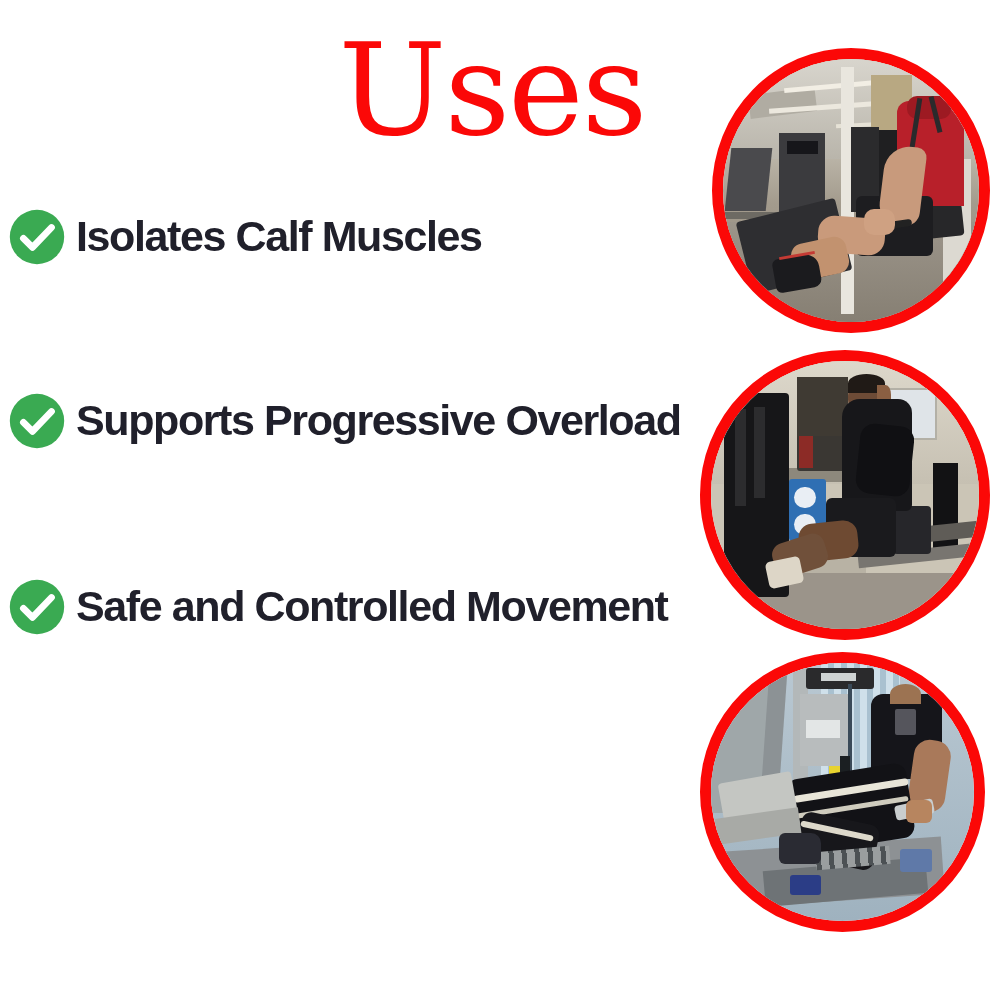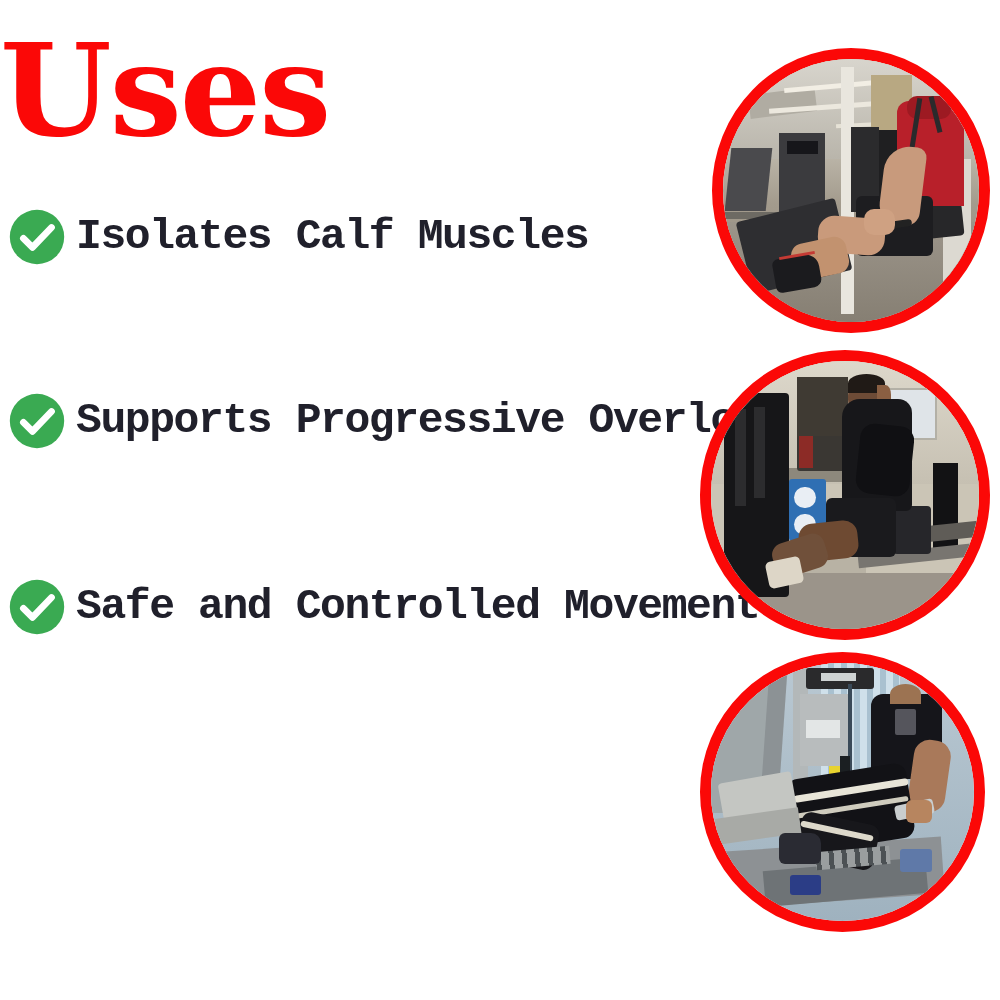--- a/index.html
+++ b/index.html
@@ -18,22 +18,23 @@
     background: #ffffff;
     overflow: hidden;
   }
 
   
   .title {
     position: absolute;
     left: 0;
     top: 26px;
     width: 984px;
+    text-align: center;
     font-family: "DejaVu Serif", "Liberation Serif", serif;
-    font-weight: bold;
+    font-weight: normal;
     font-size: 128px;
     line-height: 1;
     letter-spacing: -2px;
     color: #fb0807;
     z-index: 5;
     user-select: none;
   }
 
   
   .bullet-row {
@@ -50,21 +51,21 @@
 
   .check-icon {
     flex: 0 0 auto;
     width: 58px;
     height: 58px;
     margin-right: 10px;
     display: block;
   }
 
   .bullet-text {
-    font-family: Liberation Mono, monospace;
+    font-family: Liberation Sans, sans-serif;
     font-weight: bold;
     font-size: 43px;
     line-height: 1.05;
     letter-spacing: -1.4px;
     color: #20202b;
     white-space: nowrap;
   }
 
   
   .photo-circle {

